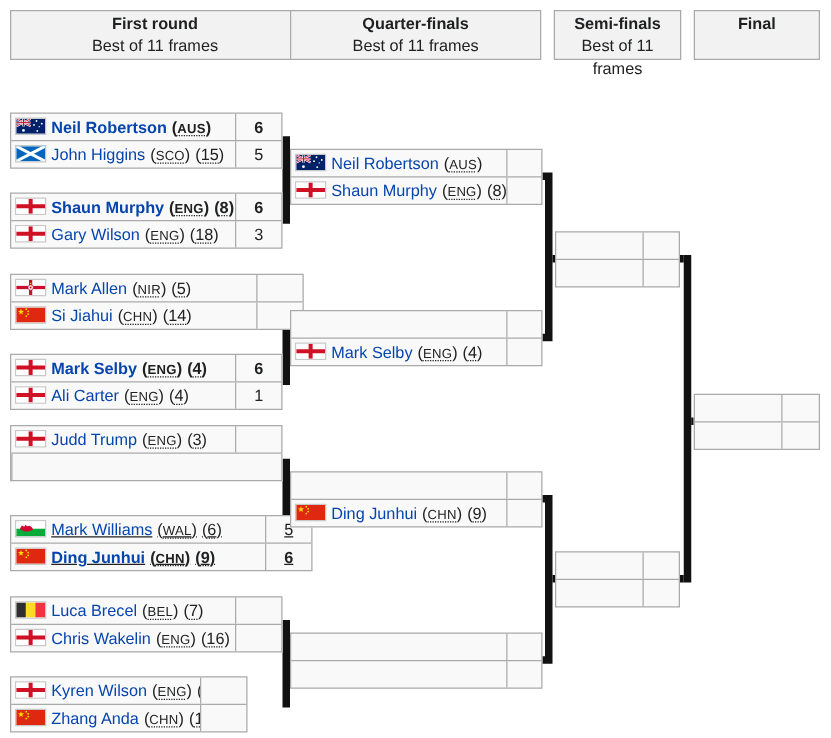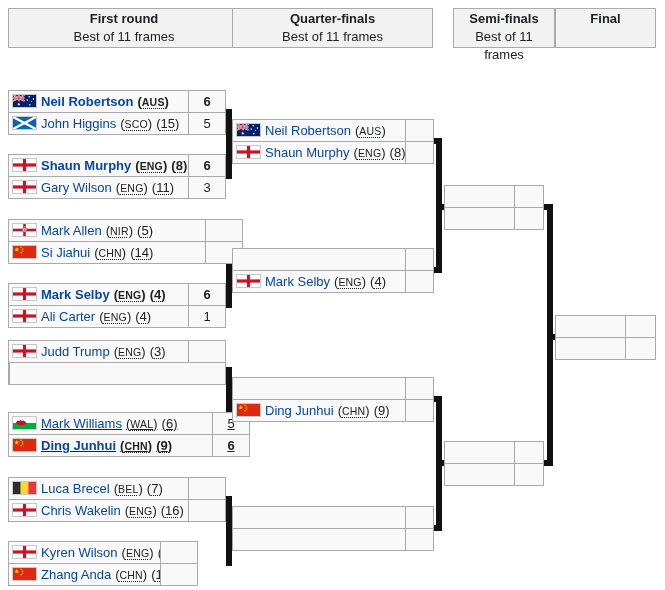--- a/index.html
+++ b/index.html
@@ -45,21 +45,21 @@
 
 <div id="stage">
   <div class="hdr" style="left:8px;width:232px">
     <div class="hdr-title">First round</div>
     <div class="hdr-sub">Best of 11 frames</div>
   </div>
   <div class="hdr" style="left:232px;width:201px">
     <div class="hdr-title">Quarter-finals</div>
     <div class="hdr-sub">Best of 11 frames</div>
   </div>
-  <div class="hdr" style="left:453px;width:102px">
+  <div class="hdr" style="left:443px;width:102px">
     <div class="hdr-title">Semi-finals</div>
     <div class="hdr-sub">Best of 11 frames</div>
   </div>
   <div class="hdr" style="left:555px;width:101px">
     <div class="hdr-title">Final</div>
   </div>
 <div class="conn" style="left: 226px; top: 109px; width: 6px; height: 70px;"></div>
     <div class="conn" style="left: 226px; top: 238px; width: 6px; height: 70px;"></div>
     <div class="conn" style="left: 226px; top: 367px; width: 6px; height: 70px;"></div>
     <div class="conn" style="left: 226px; top: 496px; width: 6px; height: 70px;"></div>
@@ -112,21 +112,21 @@
             <rect x="9.9" y="0" width="3.2" height="12" fill="#ce1124"></rect>
             <rect x="0" y="4.4" width="23" height="3.2" fill="#ce1124"></rect>
           </svg><a class="plink">Shaun Murphy</a><span class="po">(</span><span class="cc">ENG</span><span class="pc">)</span><span class="po">(</span><span class="sd">8</span><span class="pc">)</span></div>
         <div class="pscore" style="width: 37px;">6</div>
       </div>
       <div class="prow">
         <div class="pname"><svg viewBox="0 0 23 12" class="flag">
             <rect x="0" y="0" width="23" height="12" fill="#fff"></rect>
             <rect x="9.9" y="0" width="3.2" height="12" fill="#ce1124"></rect>
             <rect x="0" y="4.4" width="23" height="3.2" fill="#ce1124"></rect>
-          </svg><a class="plink">Gary Wilson</a><span class="po">(</span><span class="cc">ENG</span><span class="pc">)</span><span class="po">(</span><span class="sd">11</span><span class="pc">)</span></div>
+          </svg><a class="plink">Gary Wilson</a><span class="po">(</span><span class="cc">ENG</span><span class="pc">)</span><span class="po">(</span><span class="sd">18</span><span class="pc">)</span></div>
         <div class="pscore" style="width: 37px;">3</div>
       </div>
     </div>
     <div class="match" style="left: 8px; top: 219px; width: 235px;">
       <div class="prow first">
         <div class="pname"><svg viewBox="0 0 23 12" class="flag">
             <rect x="0" y="0" width="23" height="12" fill="#fff"></rect>
             <rect x="10.2" y="0" width="2.6" height="12" fill="#c8102e"></rect>
             <rect x="0" y="4.7" width="23" height="2.6" fill="#c8102e"></rect>
             <circle cx="11.5" cy="6" r="2.1" fill="#fff" stroke="#c8102e" stroke-width=".5"></circle>

